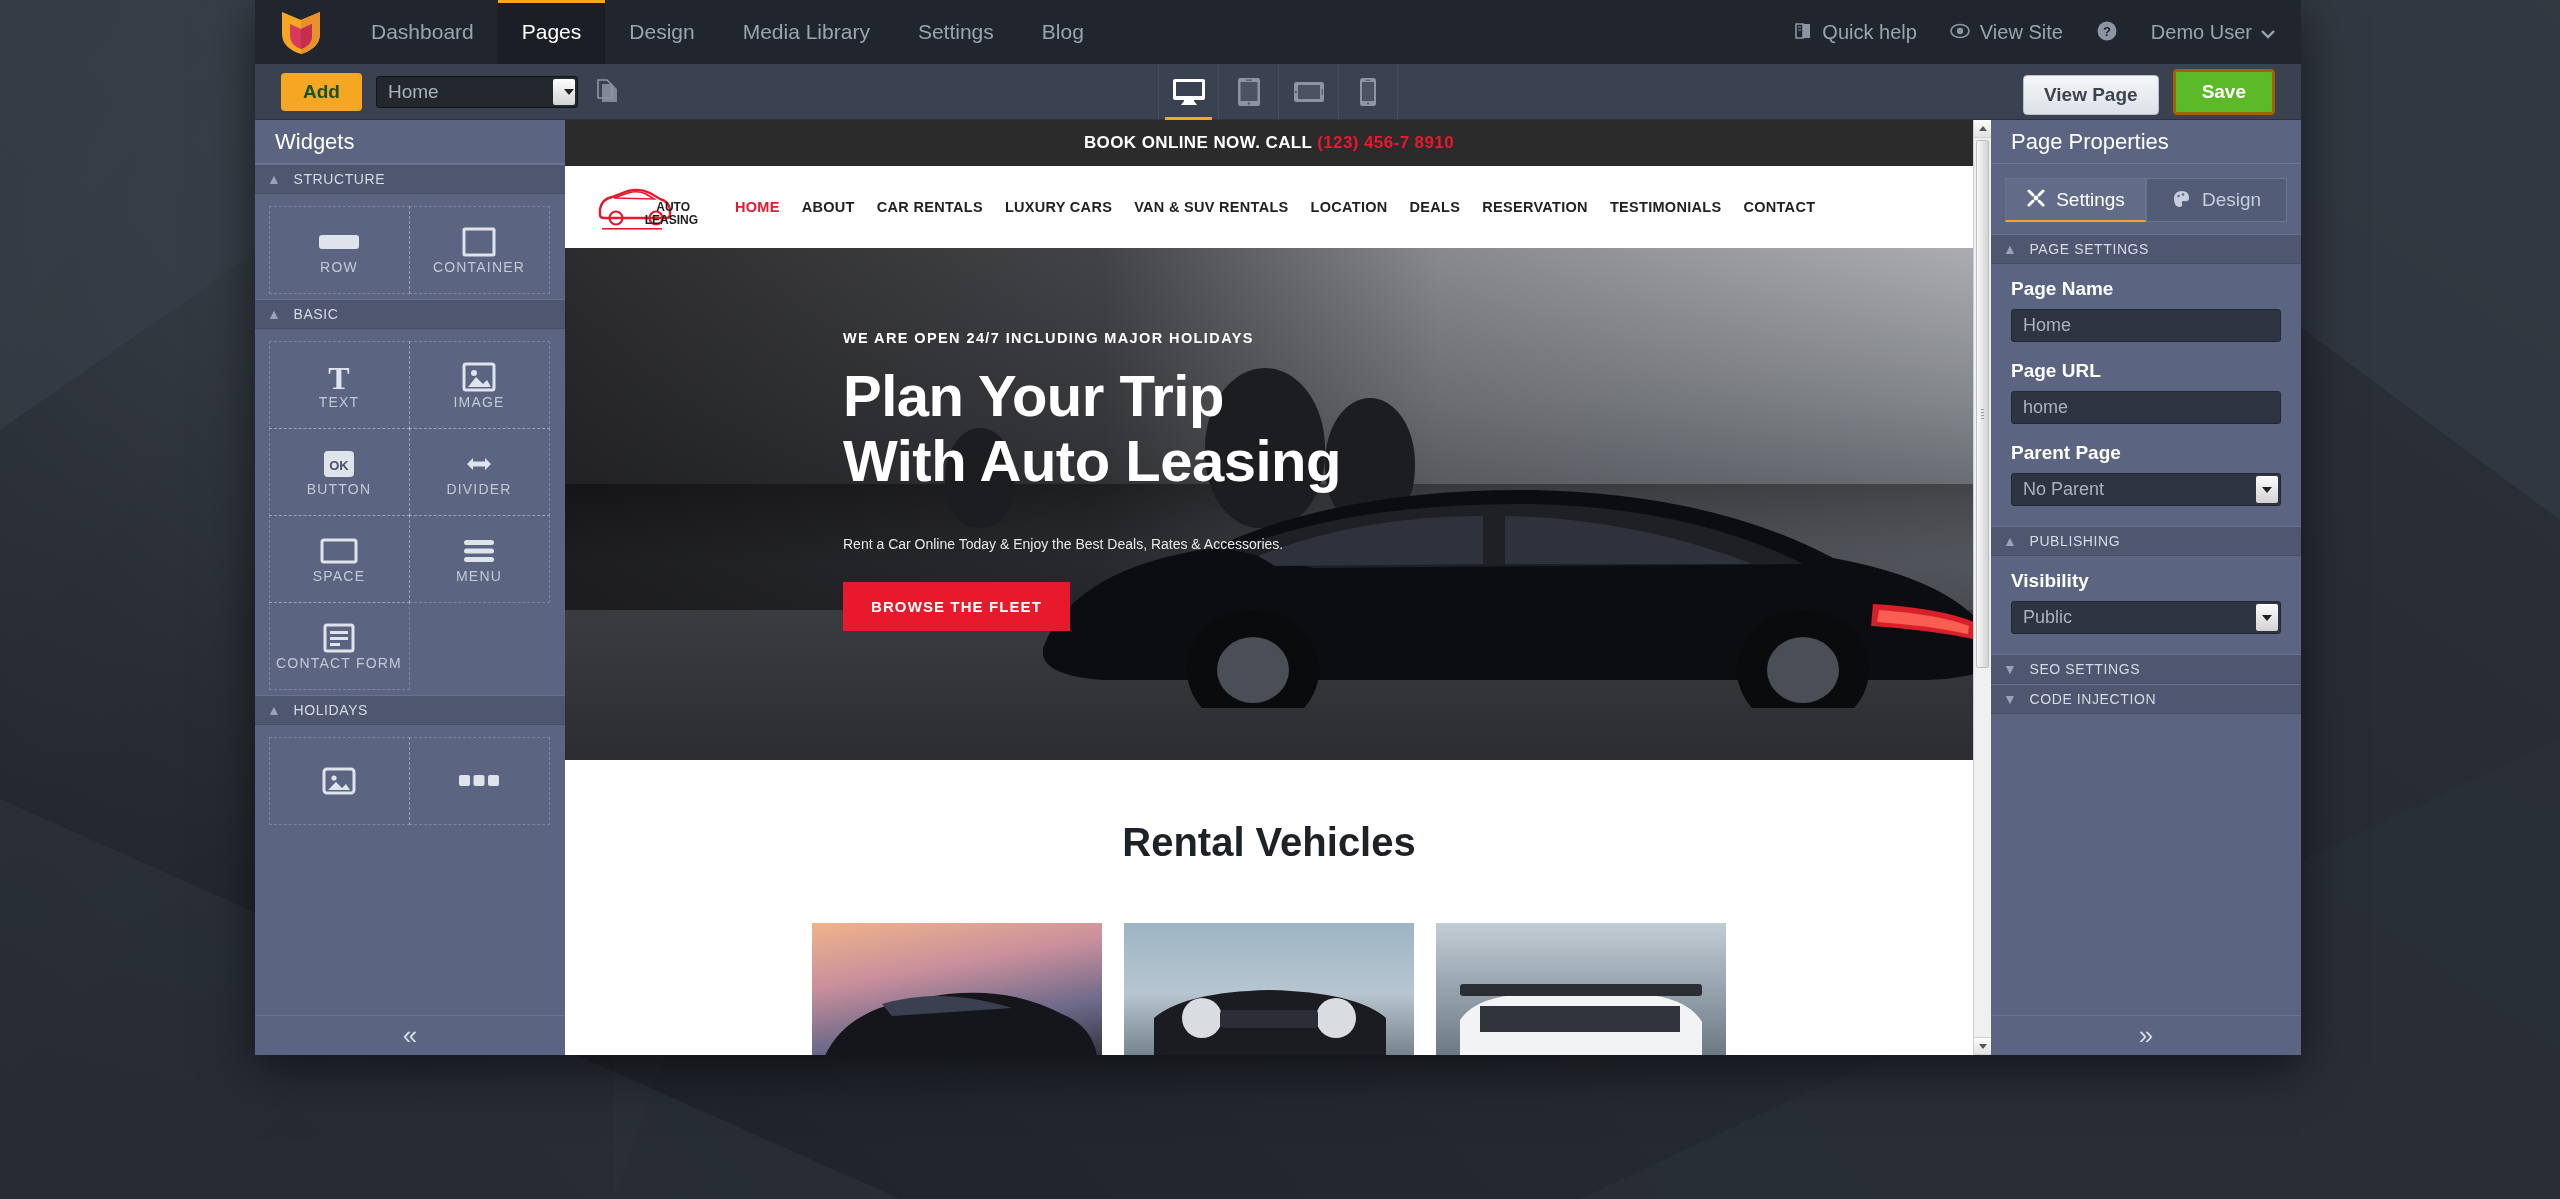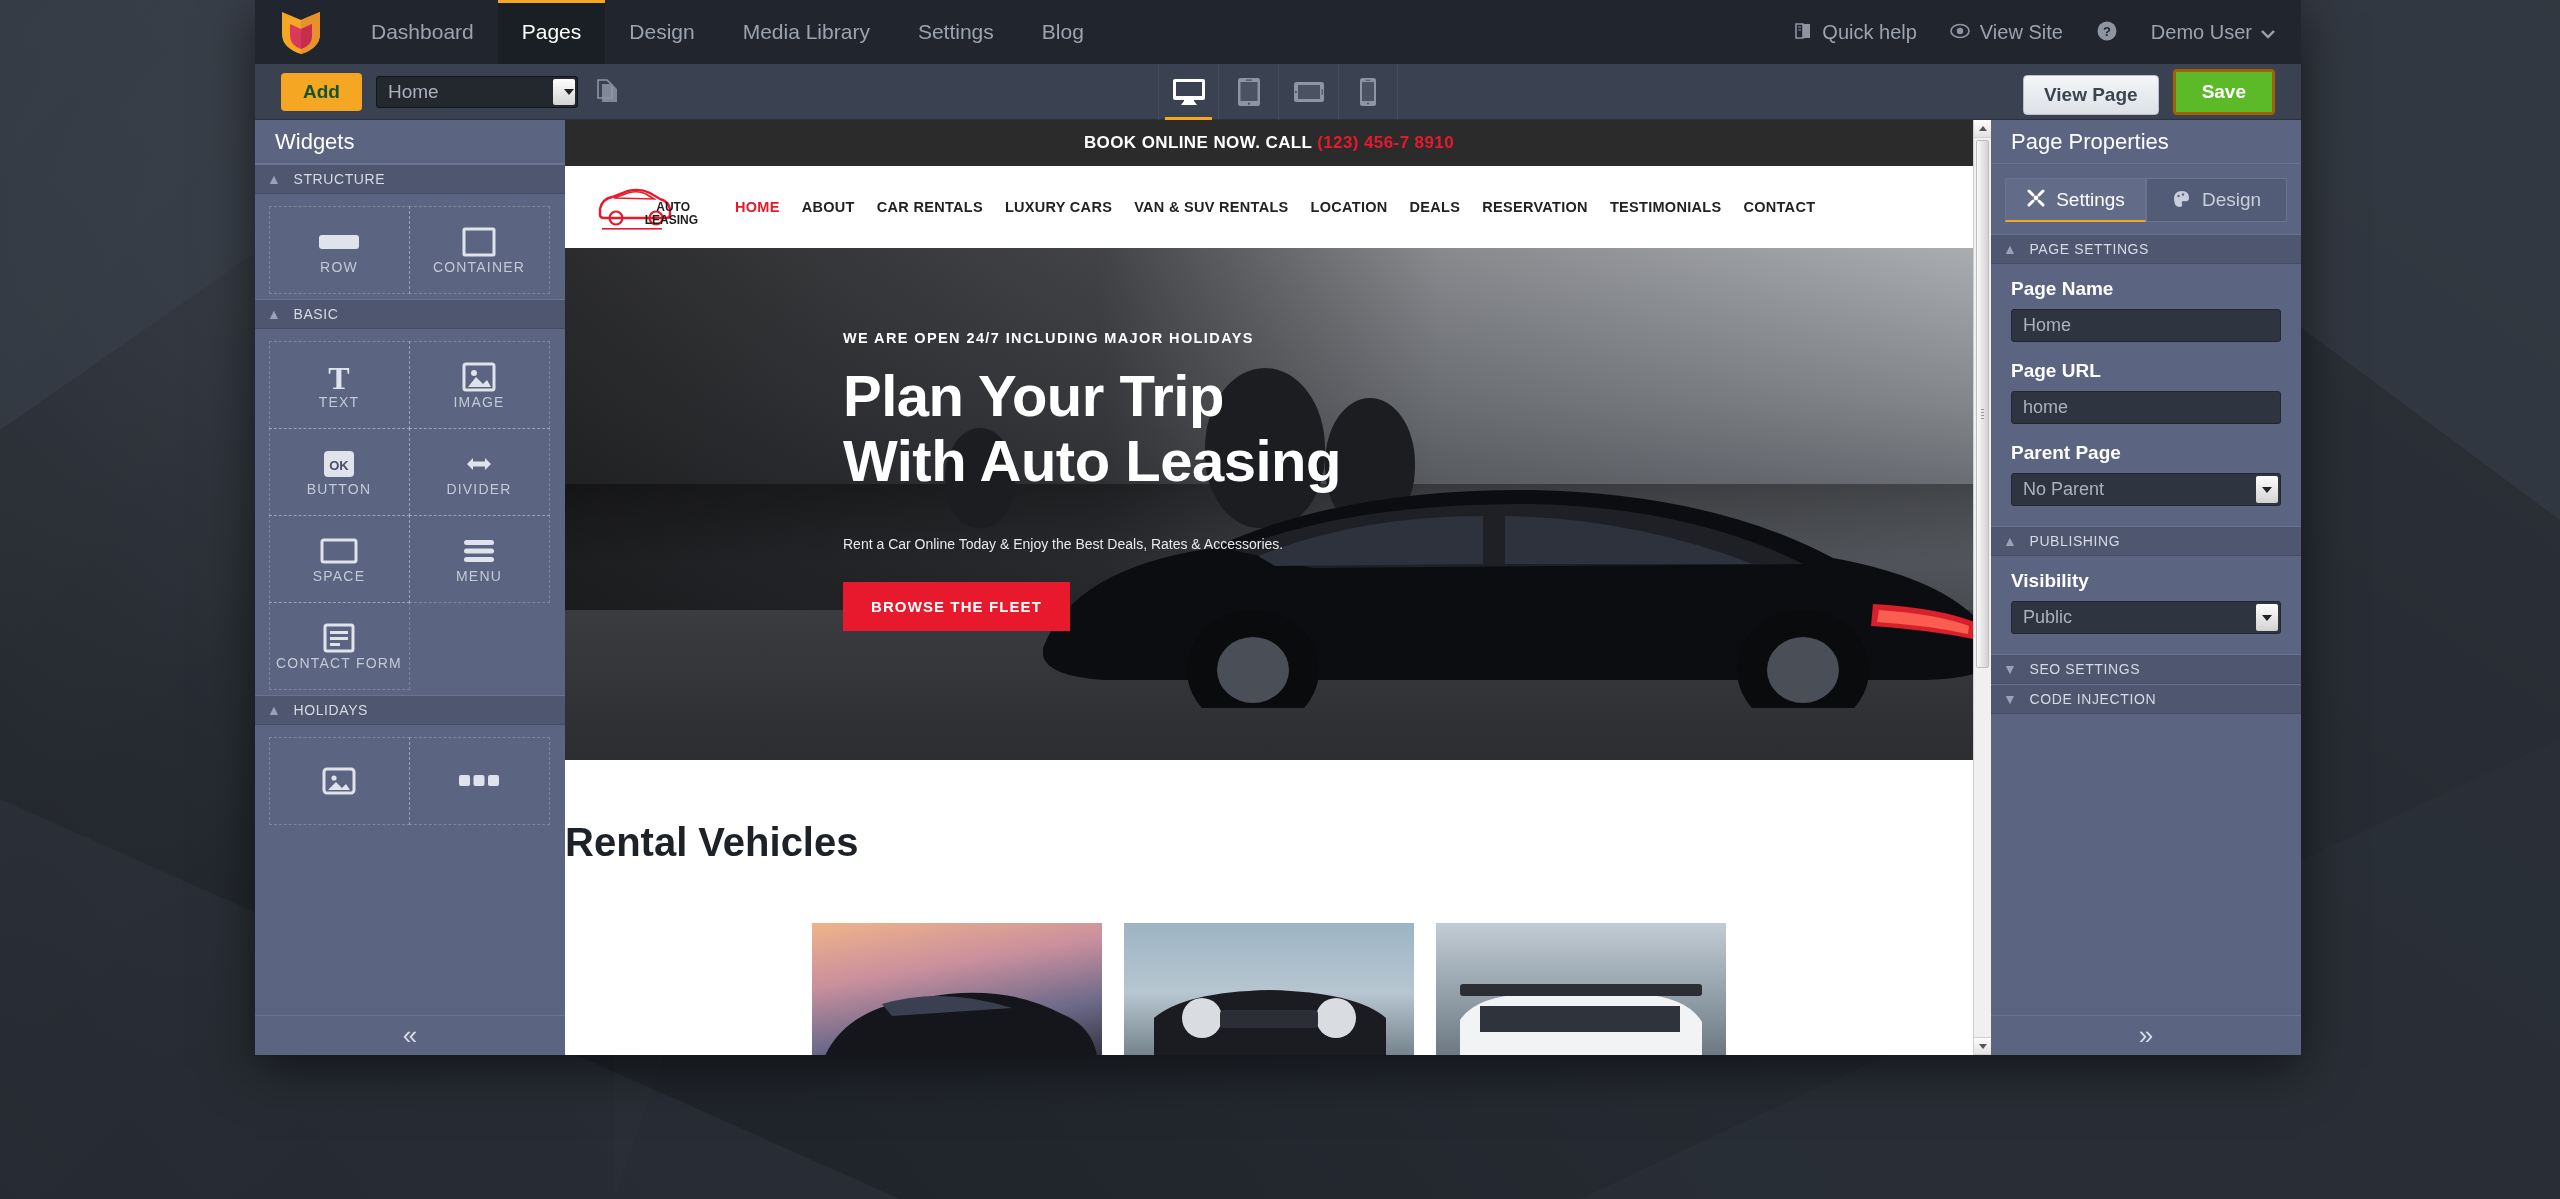--- a/index.html
+++ b/index.html
@@ -126,21 +126,21 @@
   .car{ position:absolute; right:-40px; bottom:52px; width:1000px; height:290px; }
   .hero-txt{ position:absolute; left:278px; top:82px; width:820px; }
   .eyebrow{ color:#fff; font-size:14.5px; font-weight:bold; letter-spacing:1.4px; }
   .h1{ color:#fff; font-size:58px; font-weight:bold; line-height:1.12; margin-top:18px;
     letter-spacing:-.5px;}
   .sub{ color:#e8e9ea; font-size:14px; margin-top:42px; }
   .cta{ display:inline-block; margin-top:30px; background:#e8192c; color:#fff;
     font-size:15px; font-weight:bold; letter-spacing:1.1px; padding:16px 28px; cursor:pointer;}
 
   .sec2{ background:#fff; padding-top:60px; }
-  .sec2 h2{ font-size:40px; color:#1d2228; font-weight:bold; }
+  .sec2 h2{ text-align:center; font-size:40px; color:#1d2228; font-weight:bold; }
   .cards{ display:flex; gap:22px; justify-content:center; margin-top:58px; }
   .card{ width:290px; height:155px; overflow:hidden; position:relative; }
   .c1{ background:linear-gradient(170deg,#f0b38a 0%,#c98f9d 32%,#6d6a8a 62%,#1d1f25 100%); }
   .c2{ background:linear-gradient(180deg,#9db4c4 0%,#b7c6d0 45%,#5d6b74 100%); }
   .c3{ background:linear-gradient(180deg,#c2ccd4 0%,#97a4ae 42%,#5f6a73 100%); }
   .card .silh{ position:absolute; left:0; right:0; bottom:0; }
 
   
   .vscroll{ position:absolute; right:0; top:0; bottom:0; width:18px;
     background:#f0f0f0; border-left:1px solid #cfcfcf; }

